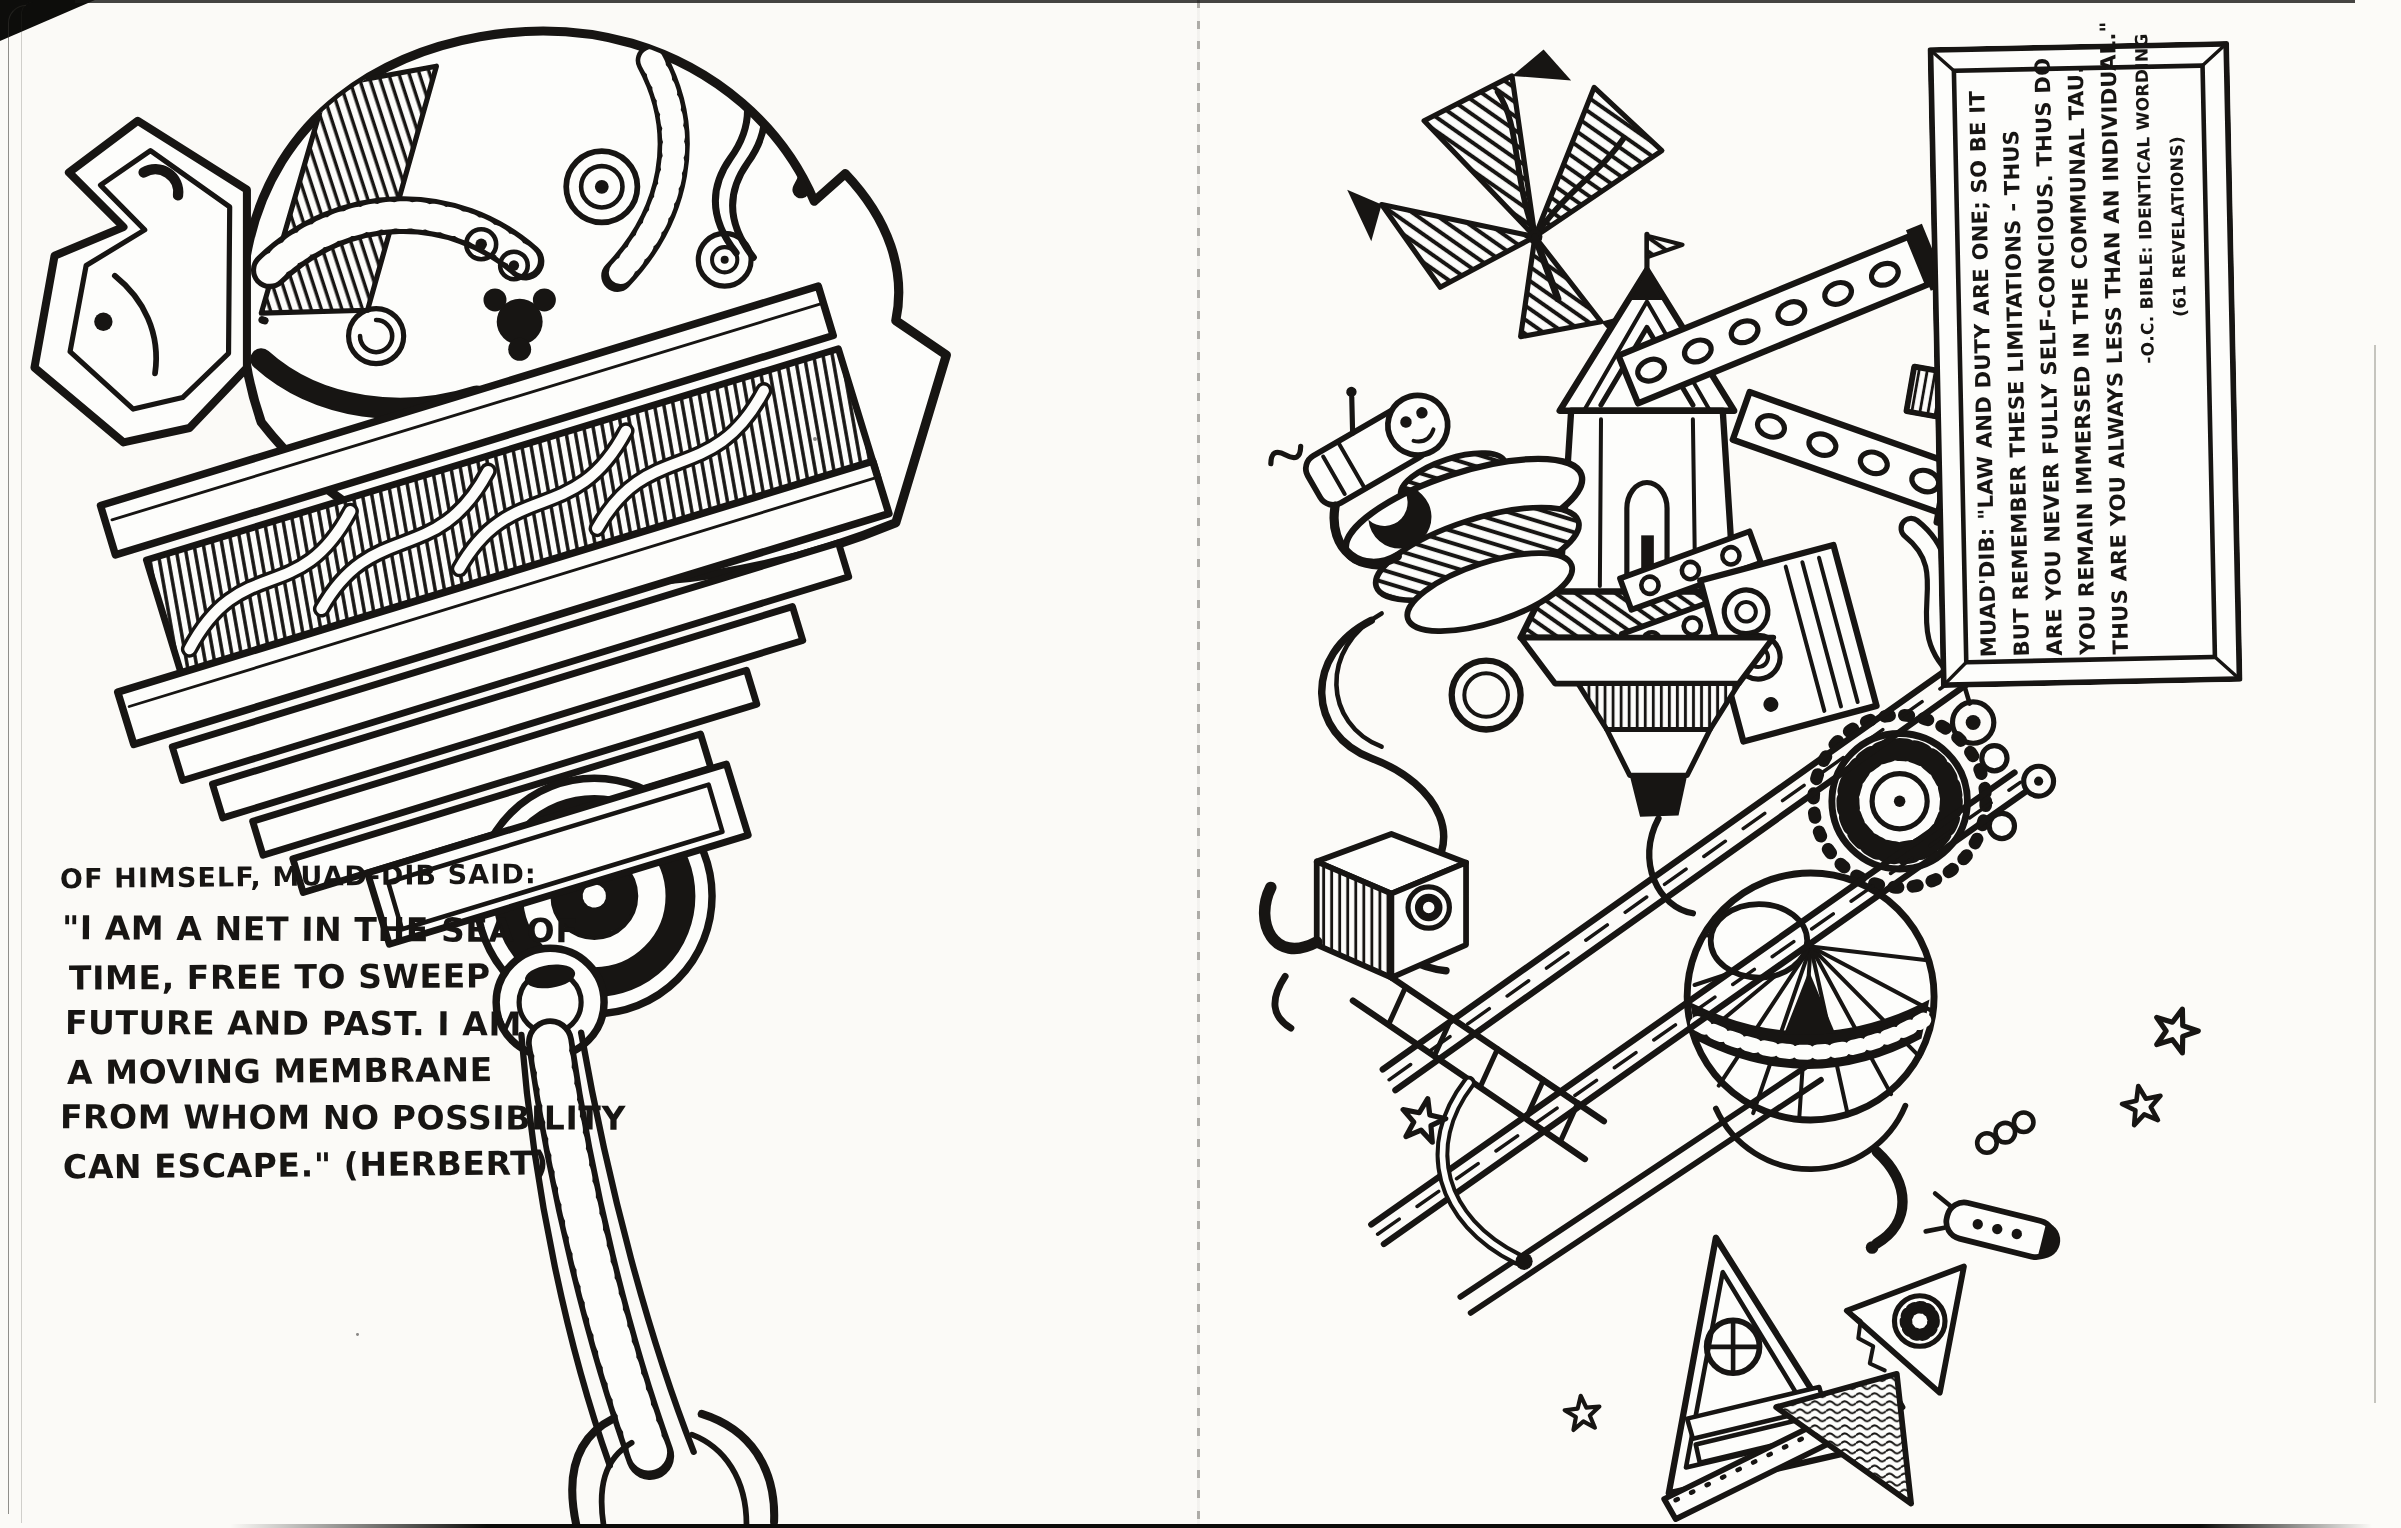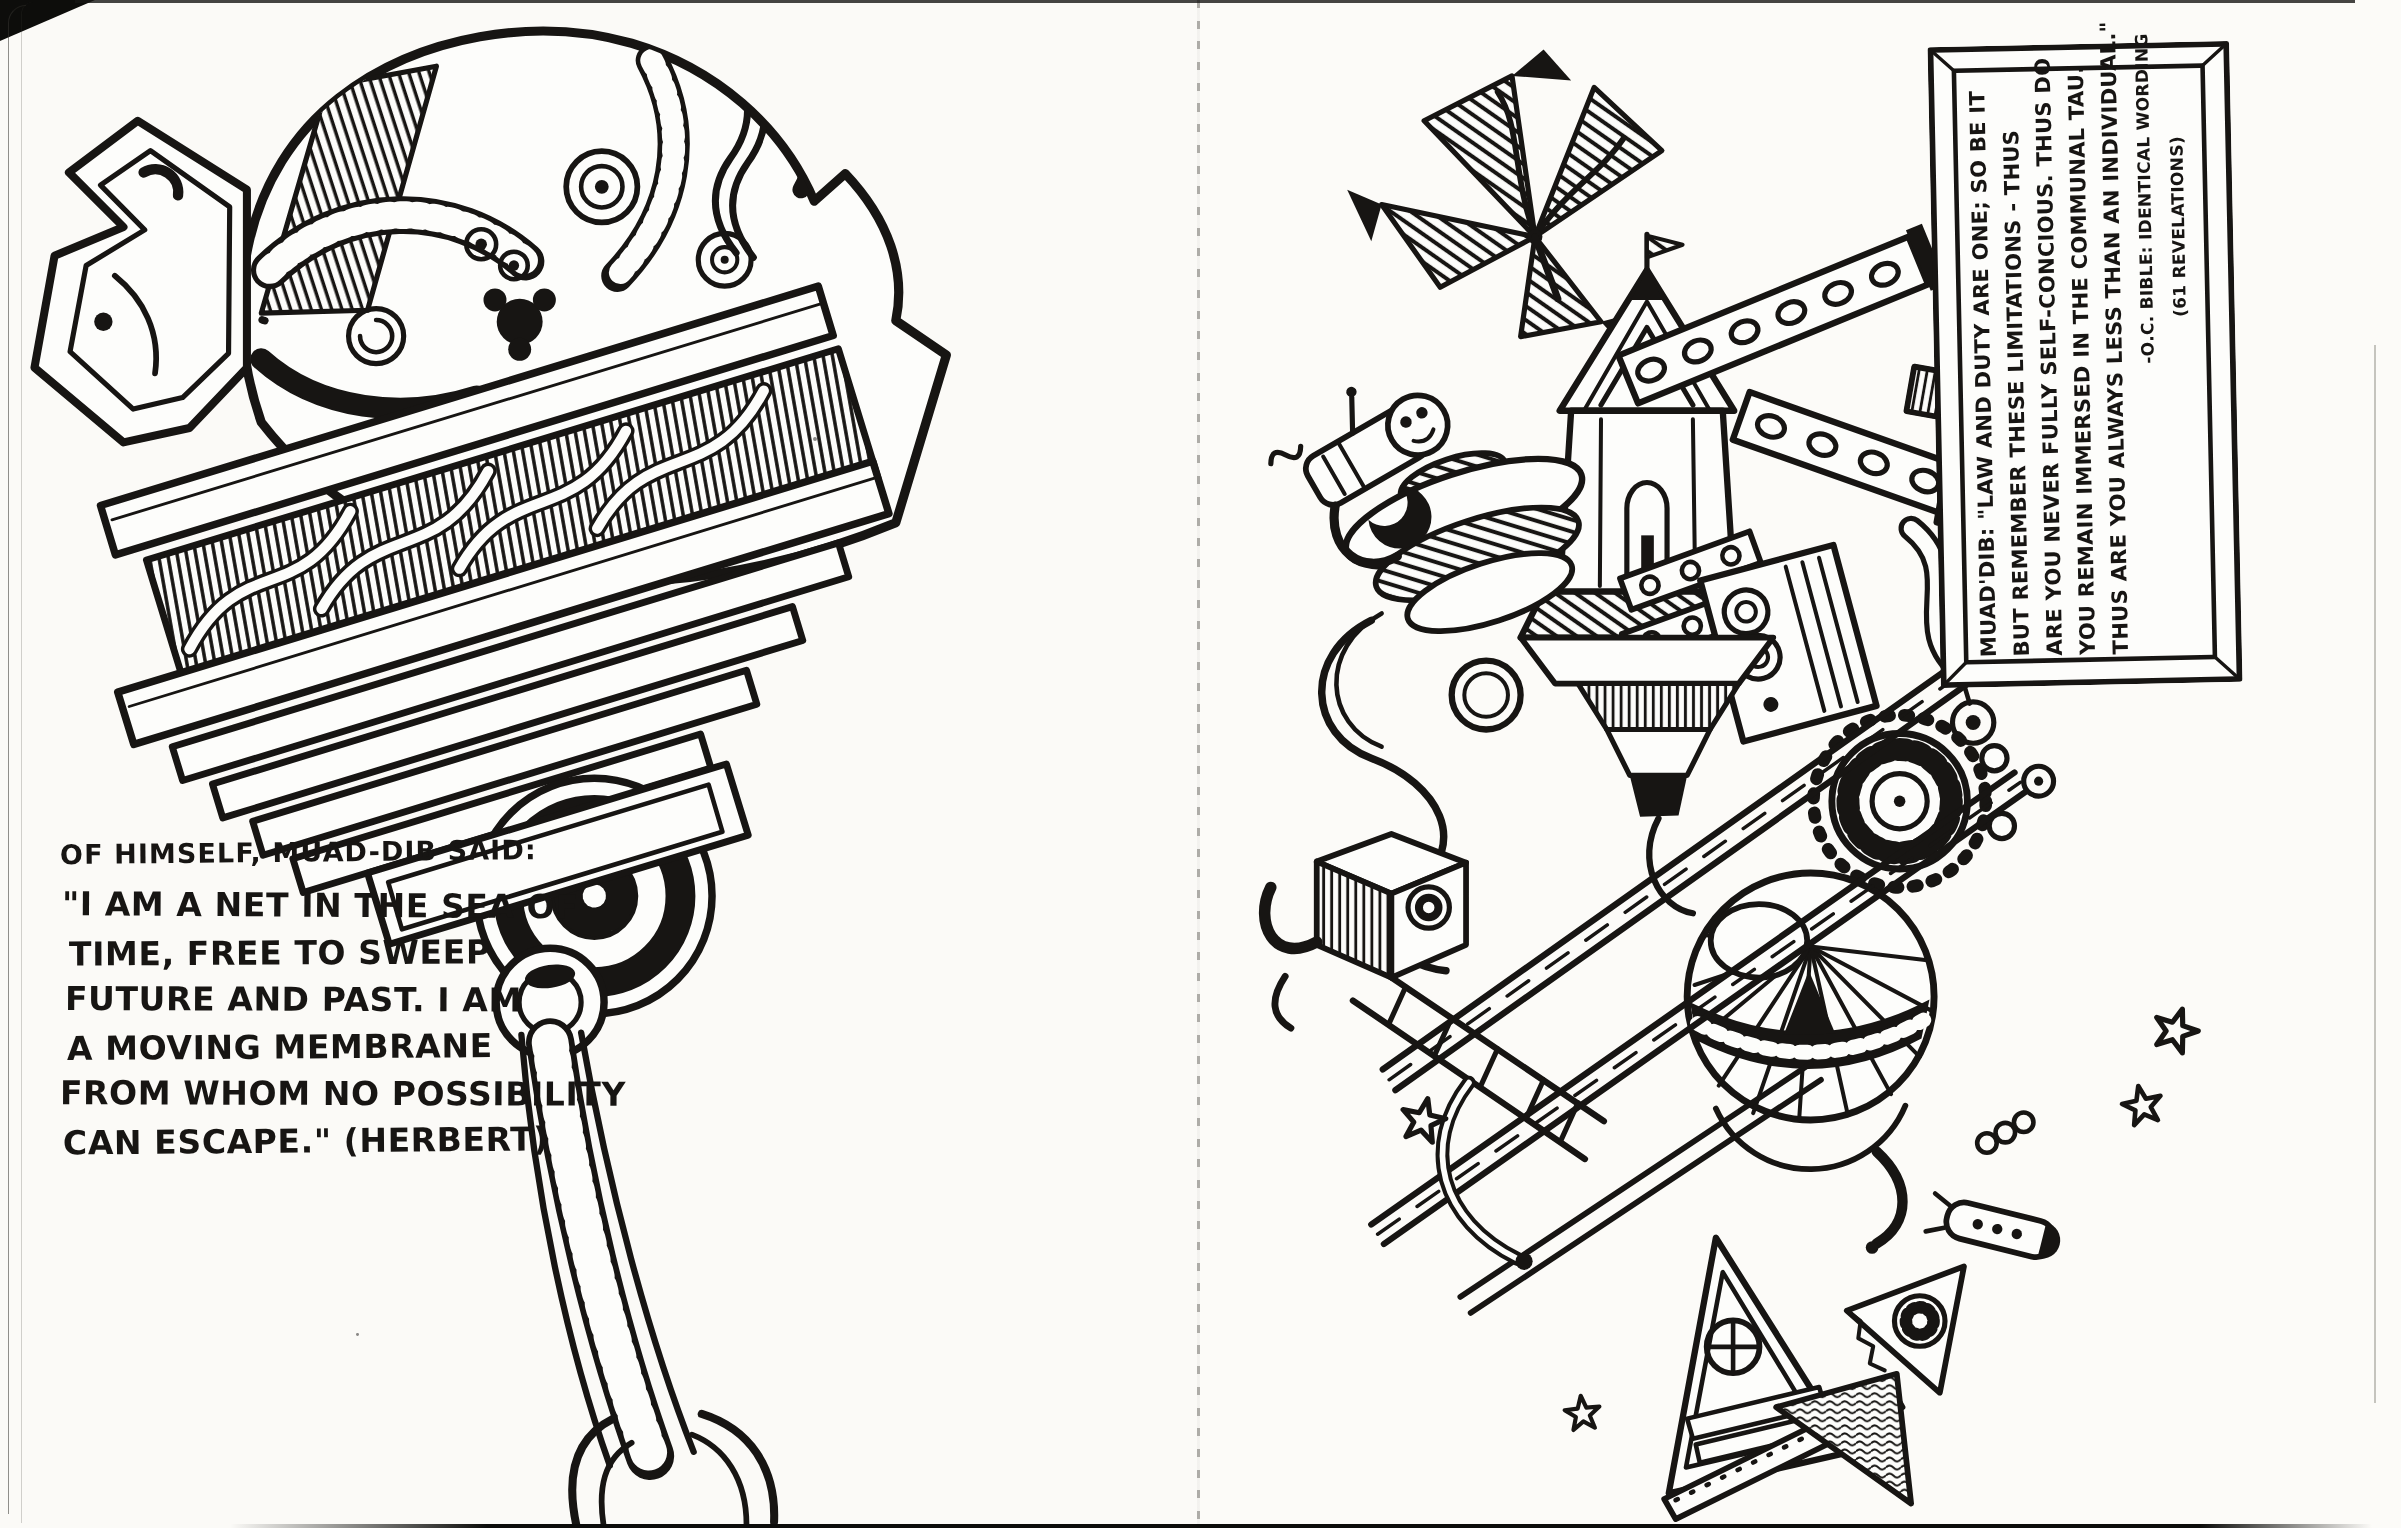--- a/index.html
+++ b/index.html
@@ -19,21 +19,21 @@
           border-top-left-radius:40px;}
   .edge-left2{position:absolute;left:20.7px;top:2.3px;bottom:5.7px;width:11.5px;
           border-left:1.1px solid rgba(55,54,50,.22);border-top-left-radius:52px;}
   .edge-top{position:absolute;top:0;left:75px;right:46px;height:2.9px;background:rgba(22,22,20,.8);}
   .edge-bottom{position:absolute;bottom:0;left:230px;right:29px;height:5.2px;
           background:linear-gradient(90deg,rgba(10,10,8,0),#0c0c0a 12%,#0c0c0a 92%,rgba(10,10,8,0));}
   .edge-right{position:absolute;right:25px;top:345px;bottom:126px;width:1.7px;background:rgba(130,128,120,.45);}
   .speck{position:absolute;width:4px;height:4px;border-radius:50%;background:rgba(23,21,19,.5);}
 
   
-  .caption{position:absolute;left:60px;top:836px;width:597px;}
+  .caption{position:absolute;left:60px;top:860px;width:597px;}
   .caption .hdr{font-size:27px;font-weight:700;letter-spacing:1.1px;transform:rotate(-.6deg);margin-bottom:15px;white-space:nowrap;}
   .caption .ln{font-size:33px;font-weight:700;letter-spacing:0.6px;line-height:47px;white-space:nowrap;}
   .caption .ln:nth-child(2){transform:rotate(.35deg);margin-left:2.3px;}
   .caption .ln:nth-child(3){transform:rotate(-.3deg);margin-left:9.2px;}
   .caption .ln:nth-child(4){transform:rotate(.2deg);margin-left:4.6px;}
   .caption .ln:nth-child(5){transform:rotate(-.4deg);margin-left:6.9px;}
   .caption .ln:nth-child(6){transform:rotate(.15deg);}
   .caption .ln:nth-child(7){transform:rotate(-.5deg);margin-left:3.4px;}
 
   

